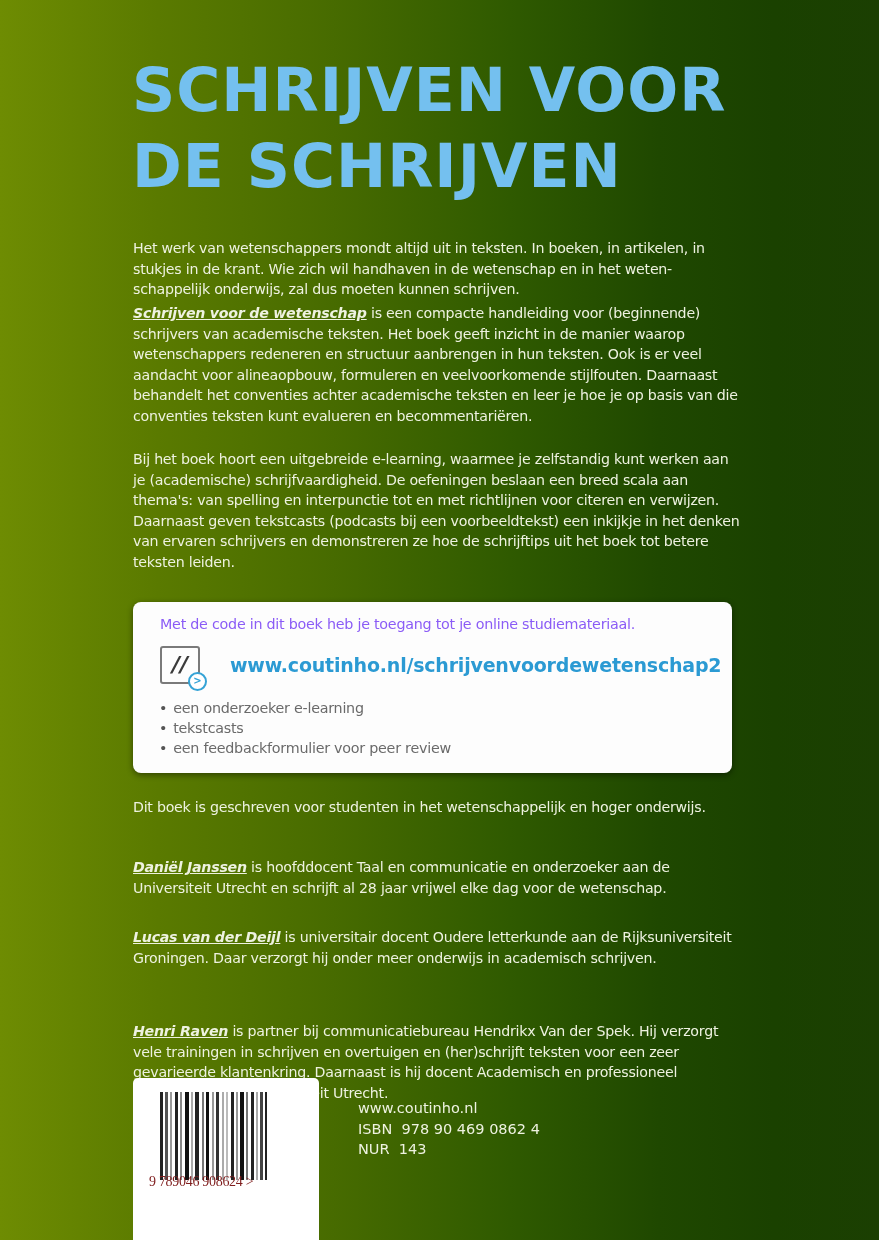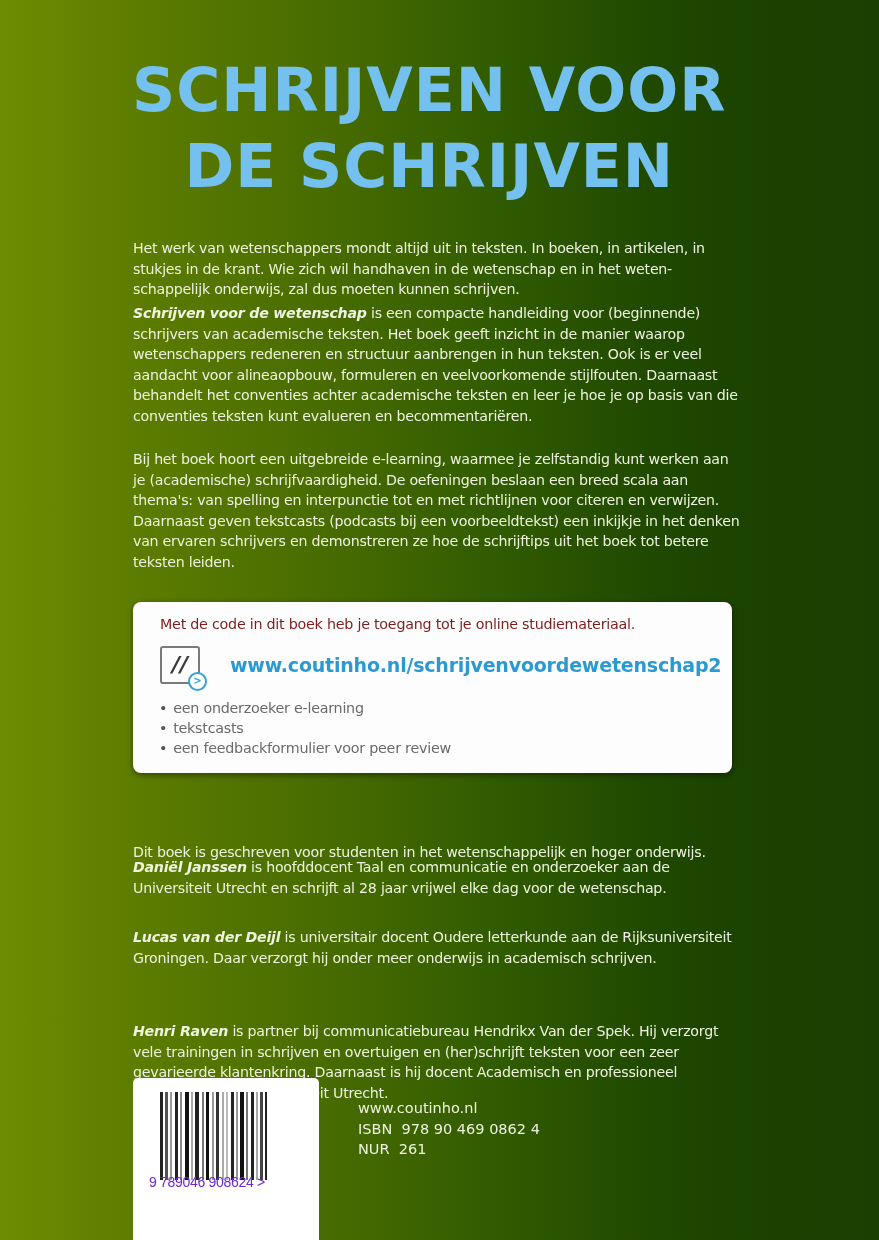--- a/index.html
+++ b/index.html
@@ -8,34 +8,34 @@
     background: linear-gradient(90deg, #6e8c02 0%, #5a7a00 18%, #476b00 38%, #2f5a00 58%, #1f4800 75%, #1a4100 88%, #1b3f02 100%);
     font-family: "DejaVu Sans", sans-serif;
     color: #f2f5e8;
   }
   .title {
     position: absolute; left: 132px; top: 52px;
     font-family: "DejaVu Sans", sans-serif; font-weight: bold;
     font-size: 60px; line-height: 76px; color: #74c0ef; letter-spacing: 1px;
     margin: 0;
   }
-  .title span { display: block; white-space: nowrap; text-align: center; }
+  .title span { display: block; white-space: nowrap; }
   .para {
     position: absolute; left: 133px; width: 610px;
     font-size: 14.2px; line-height: 20.6px; color: #eef2e0; margin: 0;
     letter-spacing: -0.25px;
   }
-  .para b { font-style: italic; font-weight: bold; }
+  .para b { font-style: italic; font-weight: bold; text-decoration: underline; }
   .card {
     position: absolute; left: 133px; top: 602px; width: 599px; height: 171px;
     background: #fdfdfd; border-radius: 8px;
     box-shadow: 0 2px 6px rgba(0,0,0,0.45);
   }
   .card-intro {
-    position: absolute; left: 27px; top: 14px; font-size: 14.3px; color: #7f1d1d;
+    position: absolute; left: 27px; top: 14px; font-size: 14.3px; color: #8b5cf6;
     letter-spacing: -0.25px; white-space: nowrap;
   }
   .card-icon {
     position: absolute; left: 27px; top: 44px; width: 40px; height: 38px;
     border: 2px solid #7a7a7a; border-radius: 3px; box-sizing: border-box;
     font-family: "DejaVu Sans", sans-serif; font-style: italic; font-weight: bold;
     font-size: 22px; color: #3a3a3a; line-height: 34px; text-align: center;
   }
   .card-icon .arrow {
     position: absolute; right: -9px; bottom: -9px; width: 15px; height: 15px;
@@ -53,22 +53,22 @@
   .card-list li::before { content: "\2022"; margin-right: 6px; color: #555; }
   .barcode-box {
     position: absolute; left: 133px; top: 1078px; width: 186px; height: 175px;
     background: #fff; border-radius: 5px 5px 0 0;
   }
   .bars {
     position: absolute; left: 27px; top: 14px; width: 130px; height: 88px; display: flex;
   }
   .bars i { display: block; height: 100%; }
   .barcode-digits {
-    position: absolute; left: 16px; top: 96px; font-family: Liberation Sans, sans-serif;
-    font-size: 14px; color: #6d28d9; white-space: nowrap; letter-spacing: -0.3px;
+    position: absolute; left: 16px; top: 96px; font-family: Liberation Serif, serif;
+    font-size: 14px; color: #7f1d1d; white-space: nowrap; letter-spacing: -0.3px;
   }
   .colophon {
     position: absolute; left: 358px; top: 1098px; font-size: 14.5px; line-height: 20.5px;
     color: #eef2e0; white-space: pre;
   }
 </style>
 </head>
 <body>
 
 <h1 class="title">
@@ -89,21 +89,21 @@
     <span class="arrow">&gt;</span>
   </div>
   <div class="card-url">www.coutinho.nl/schrijvenvoordewetenschap2</div>
   <ul class="card-list">
     <li>een onderzoeker e-learning</li>
     <li>tekstcasts</li>
     <li>een feedbackformulier voor peer review</li>
   </ul>
 </div>
 
-<p class="para" style="top:842px">Dit boek is geschreven voor studenten in het wetenschappelijk en hoger onder­wijs.</p>
+<p class="para" style="top:797px">Dit boek is geschreven voor studenten in het wetenschappelijk en hoger onder­wijs.</p>
 
 <p class="para" style="top:857px"><b>Daniël Janssen</b><span> is hoofddocent Taal en communicatie en onderzoeker aan de Universiteit Utrecht en schrijft al 28 jaar vrijwel elke dag voor de wetenschap.</span></p>
 
 <p class="para" style="top:927px"><b>Lucas van der Deijl</b><span> is universitair docent Oudere letterkunde aan de Rijksuniver­siteit Groningen. Daar verzorgt hij onder meer onderwijs in academisch schrijven.</span></p>
 
 <p class="para" style="top:1021px"><b>Henri Raven</b><span> is partner bij communicatiebureau Hendrikx Van der Spek. Hij ver­zorgt vele trainingen in schrijven en overtuigen en (her)schrijft teksten voor een zeer gevarieerde klantenkring. Daarnaast is hij docent Academisch en professioneel schrijven aan de Universiteit Utrecht.</span></p>
 
 <div class="barcode-box">
   <div class="bars">
     <i style="width:3px;background:#222"></i>
@@ -146,13 +146,13 @@
       <i style="width:2px"></i>
       <i style="width:2px;background:#aaa"></i>
       <i style="width:2px"></i>
     <i style="width:3px;background:#444"></i>
       <i style="width:2px"></i>
       <i style="width:2px;background:#222"></i>
   </div>
   <div class="barcode-digits">9 789046 908624 &gt;</div>
 </div>
 
-<div class="colophon"><div>www.coutinho.nl</div><div><span>ISBN</span>  <span>978 90 469 0862 4</span></div><div><span>NUR</span>  <span>261</span></div></div>
+<div class="colophon"><div>www.coutinho.nl</div><div><span>ISBN</span>  <span>978 90 469 0862 4</span></div><div><span>NUR</span>  <span>143</span></div></div>
 
 </body></html>

